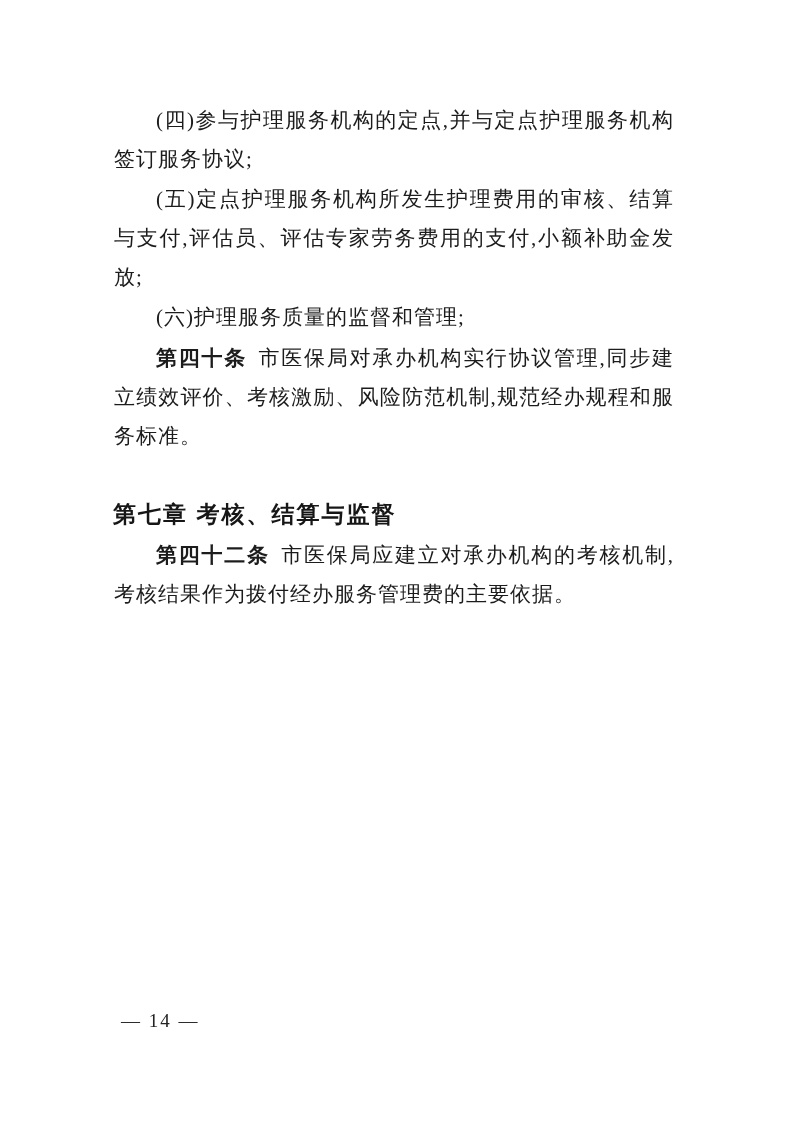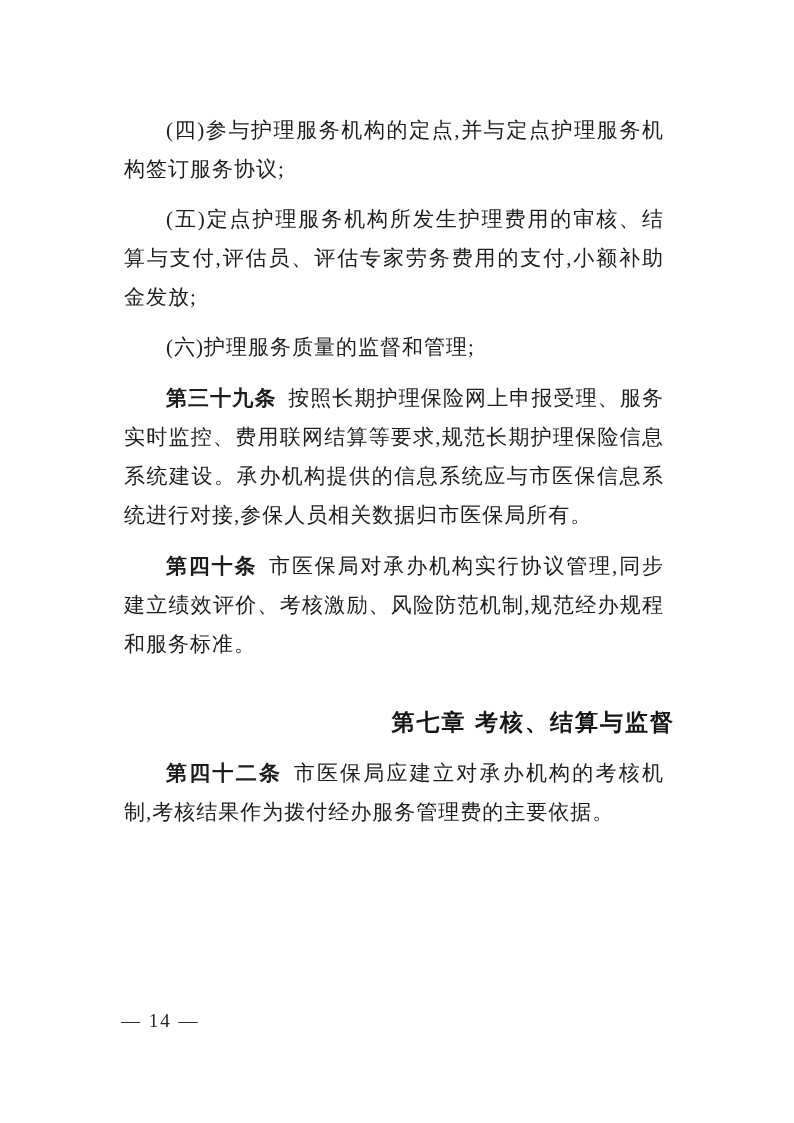--- a/index.html
+++ b/index.html
@@ -25,32 +25,32 @@
     top: 100px;
     width: 562px;
     color: #1c1c1c;
     font-size: 21px;
     line-height: 39px;
     letter-spacing: 1px;
     text-align: justify;
     text-justify: inter-ideograph;
   }
   .para {
-    margin: 11px;
+    margin: 1px;
     text-indent: 2em;
   }
   .lead {
     font-weight: bold;
     margin-right: 0.55em;
     font-family: "Liberation Sans", "DejaVu Sans", sans-serif;
   }
   .chapter {
     margin: 39px 0 0 0;
     text-indent: 0;
-    text-align: right;
+    text-align: left;
     font-size: 23px;
     font-weight: bold;
     line-height: 39px;
     letter-spacing: 2px;
     font-family: "Liberation Sans", "DejaVu Sans", sans-serif;
     color: #161616;
   }
   .footer {
     position: absolute;
     left: 121px;
@@ -69,21 +69,20 @@
   <div class="content">
 
     <p class="para"><span>(四)参与护理服务机构的定点,并与定点护理服务机构签订服务协议;</span></p>
 
     <p class="para"><span>(五)定点护理服务机构所发生护理费用的审核、结算与支付,评估员、评估专家劳务费用的支付,小额补助金发放;</span></p>
 
     <p class="para"><span>(六)护理服务质量的监督和管理;</span></p>
 
 
 
-    <p class="para"><span class="lead">第三十九条</span><span>按照长期护理保险网上申报受理、服务实时监控、费用联网结算等要求,规范长期护理保险信息系统建设。承办机构提供的信息系统应与市医保信息系统进行对接,参保人员相关数据归市医保局所有。</span></p>
 
     <p class="para"><span class="lead">第四十条</span><span>市医保局对承办机构实行协议管理,同步建立绩效评价、考核激励、风险防范机制,规范经办规程和服务标准。</span></p>
 
     <h2 class="chapter">第七章 考核、结算与监督</h2>
 
 
     <p class="para"><span class="lead">第四十二条</span><span>市医保局应建立对承办机构的考核机制,考核结果作为拨付经办服务管理费的主要依据。</span></p>
 
   </div>
 

